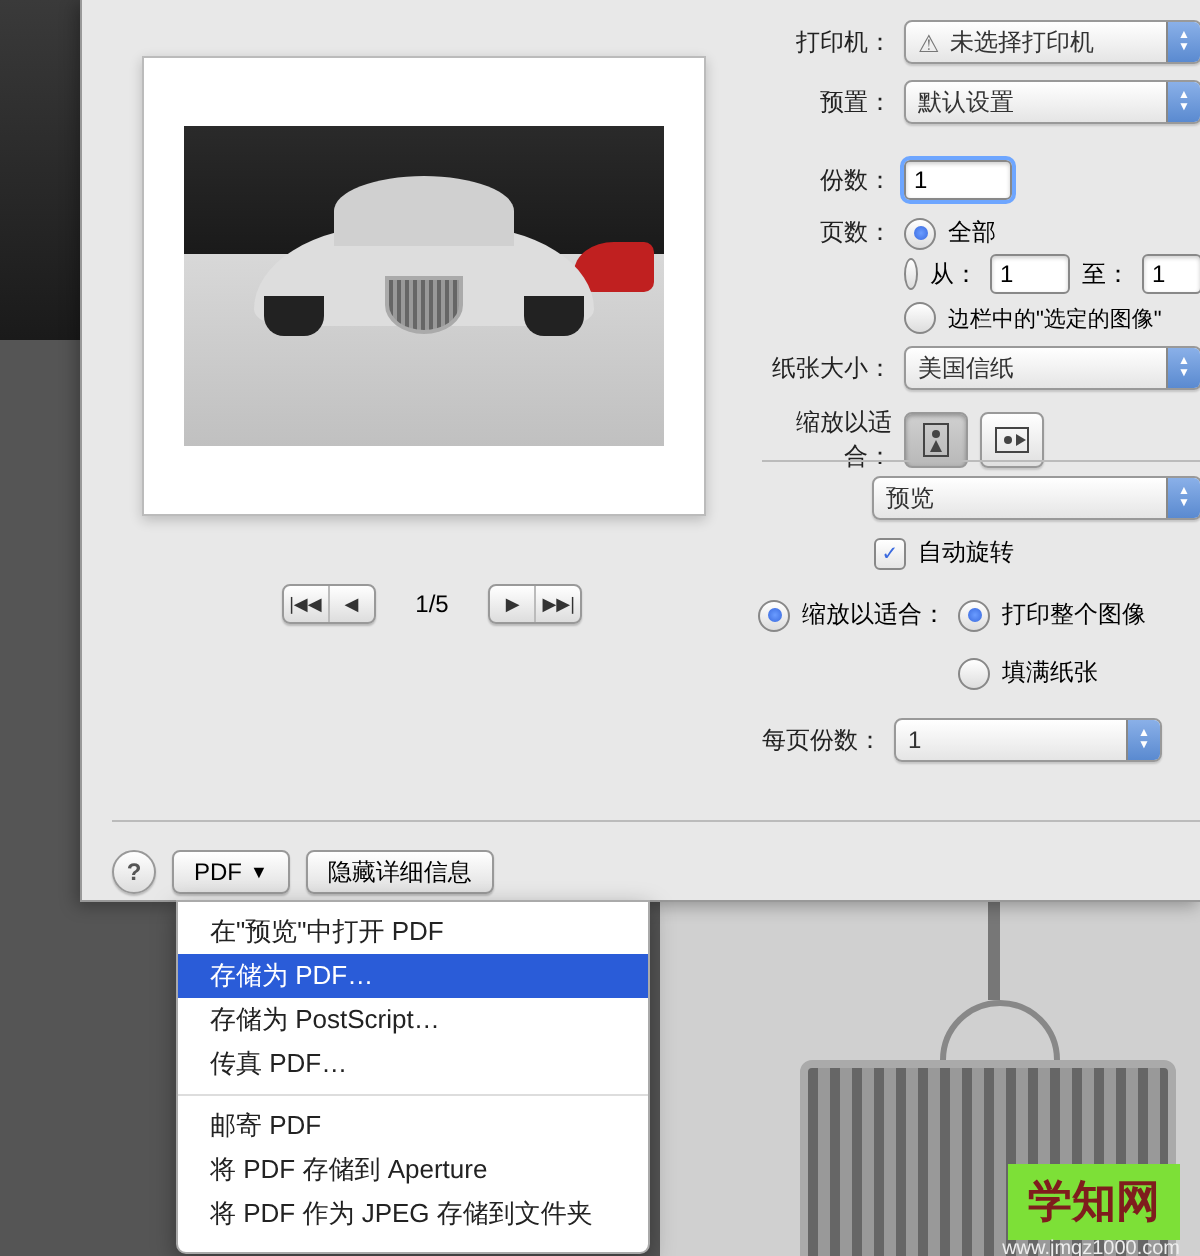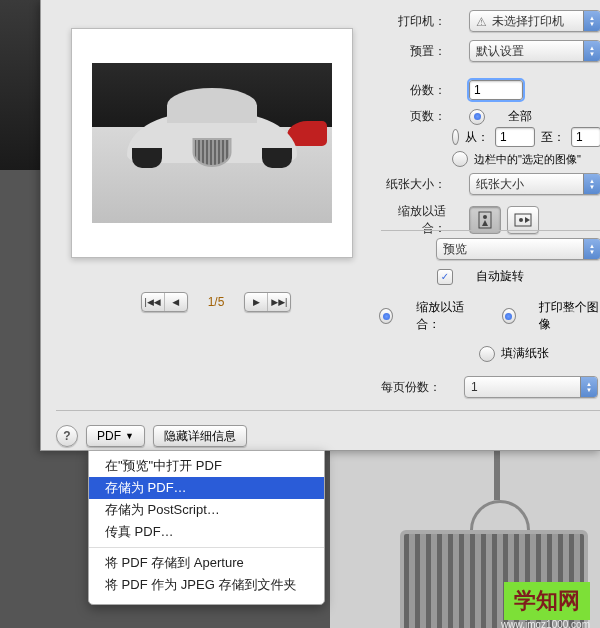--- a/index.html
+++ b/index.html
@@ -117,34 +117,34 @@
   }
   .pager-btn {
     width: 22px; height: 18px;
     display: flex; align-items: center; justify-content: center;
     font-size: 9px;
     color: #333;
     border-right: 1px solid #bbb;
     cursor: pointer;
   }
   .pager-btn:last-child { border-right: none; }
-  .pager-count { font-size: 12px; color: #a16207; }
+  .pager-count { font-size: 12px; color: #000000; }
 
   .settings {
     position: absolute;
     top: 10px;
     right: 0;
     width: 215px;
     font-size: 12px;
   }
   .row {
     display: flex;
     align-items: center;
     margin-bottom: 8px;
-    gap: 23px;
+    gap: 6px;
   }
   .row .label {
     width: 60px;
     text-align: right;
     color: #222;
   }
   .combo {
     flex: 1;
     height: 20px;
     background: linear-gradient(#fff, #e5e5e5);
@@ -468,21 +468,21 @@
       <input class="input" style="width: 20px;" value="1">
     </div>
     <div class="radio-row">
       <div class="radio"></div>
       <span style="font-size:11px">边栏中的"选定的图像"</span>
     </div>
 
     <div class="row" style="margin-top:6px">
       <div class="label">纸张大小：</div>
       <div class="combo">
-        <span>纸张大小</span>
+        <span>美国信纸</span>
         <span class="arrows">▲<br>▼</span>
       </div>
     </div>
 
     <div class="row">
       <div class="label">缩放以适合：</div>
       <div class="orient-btns">
         <div class="orient-btn selected">
           <svg width="14" height="18">
               <rect x="1" y="1" width="12" height="16" fill="none" stroke="#444"></rect>
@@ -550,19 +550,20 @@
   </div>
 
 </div>
 
 <div class="dropdown-menu">
   <div class="menu-item">在"预览"中打开 PDF</div>
   <div class="menu-item selected">存储为 PDF…</div>
   <div class="menu-item">存储为 PostScript…</div>
   <div class="menu-item">传真 PDF…</div>
   <div class="menu-sep"></div>
+  <div class="menu-item">邮寄 PDF</div>
   <div class="menu-item">将 PDF 存储到 Aperture</div>
   <div class="menu-item">将 PDF 作为 JPEG 存储到文件夹</div>
 
 </div>
 
 <div class="watermark">学知网</div>
 <div class="watermark-url">www.jmqz1000.com</div>
 
 </body></html>

